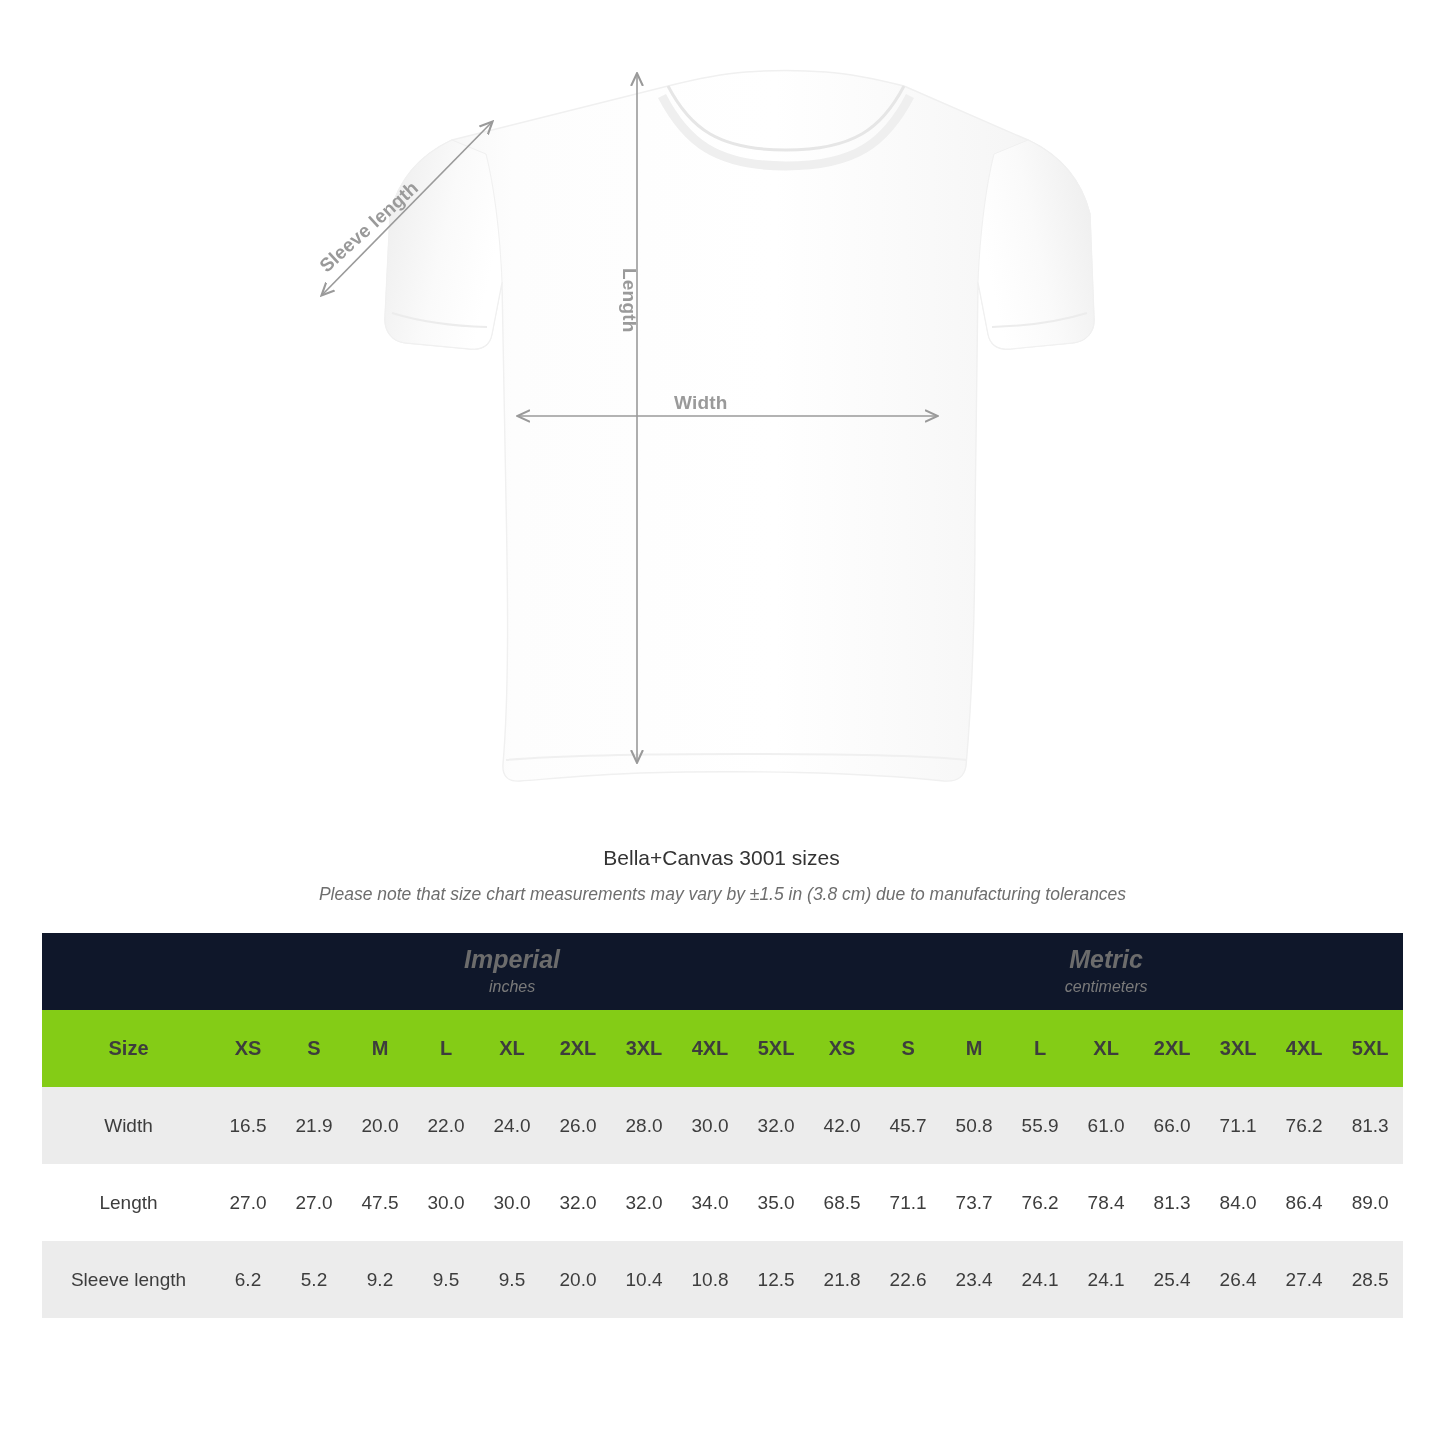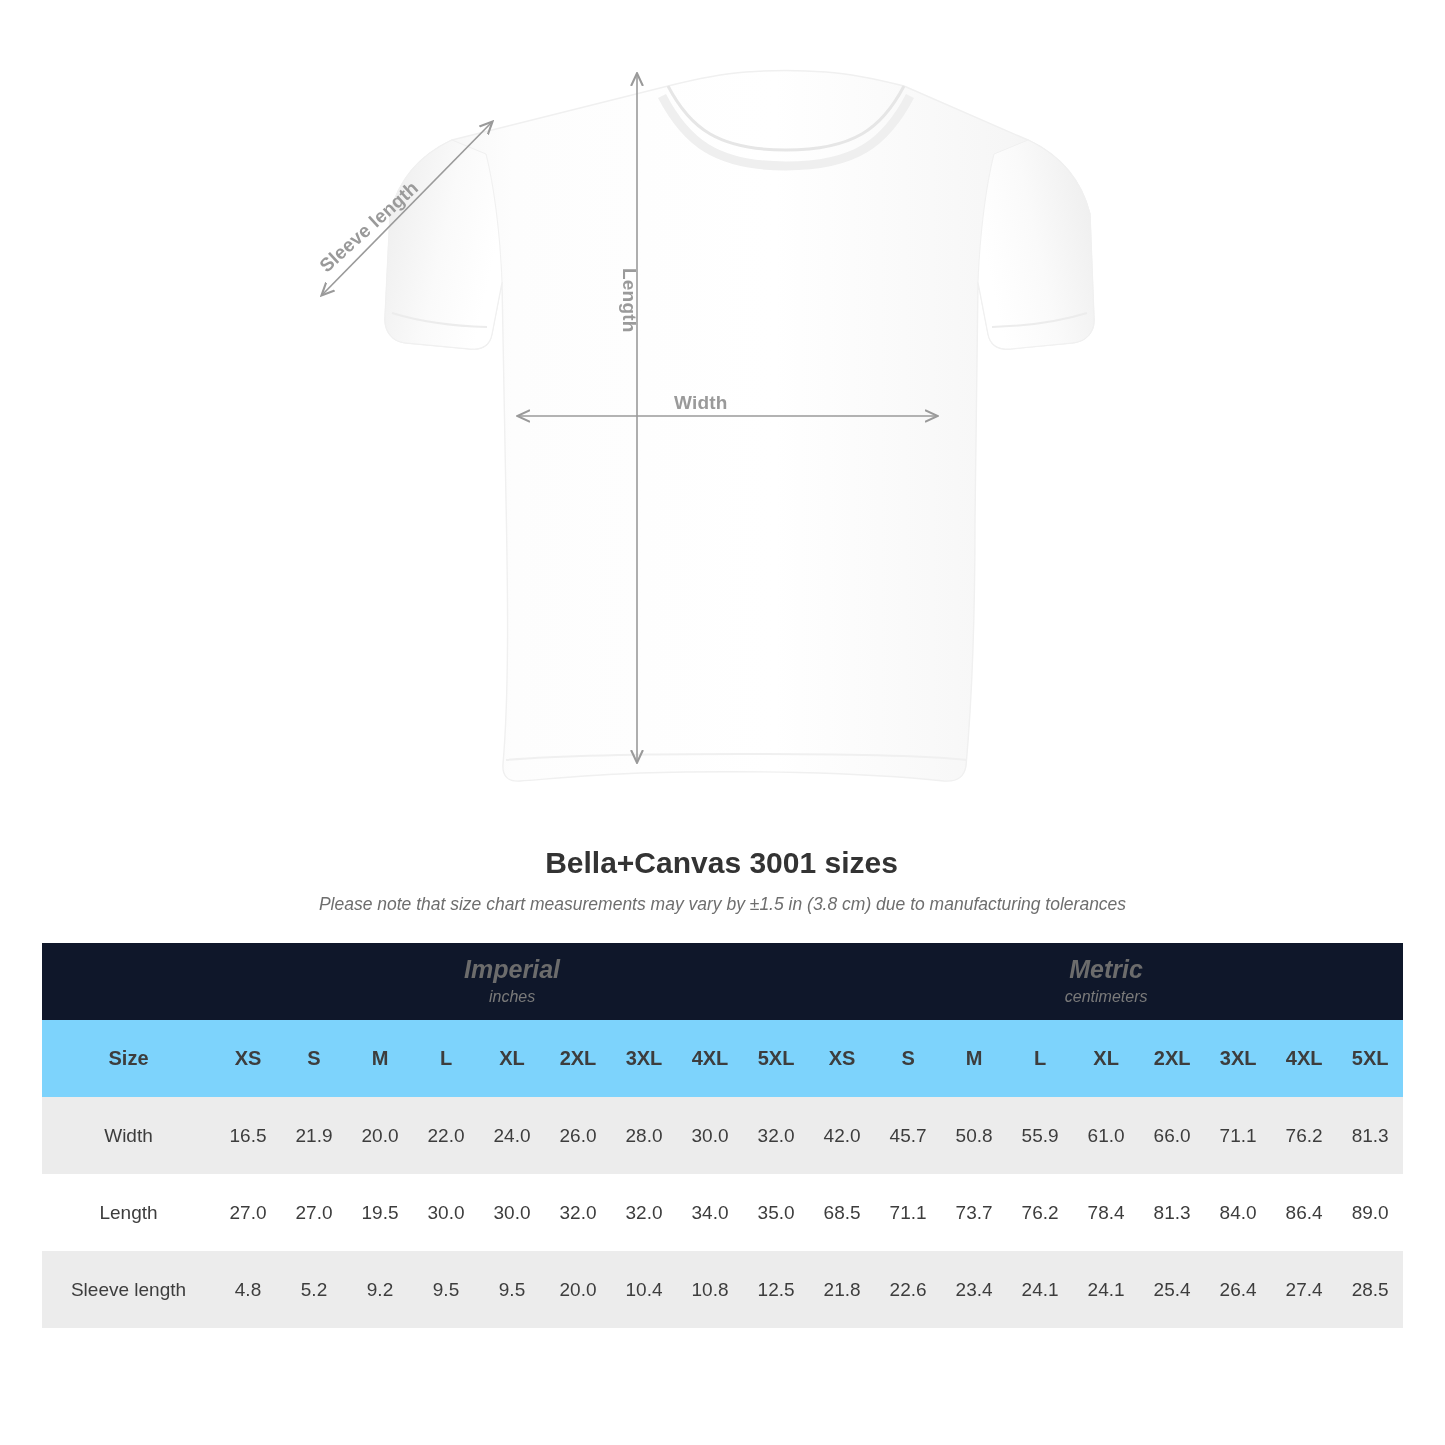--- a/index.html
+++ b/index.html
@@ -55,22 +55,22 @@
     transform: rotate(-42deg);
     transform-origin: left bottom;
   }
 
   
   .title-block {
     text-align: center;
     margin-top: 16px;
   }
   .chart-title {
-    font-size: 30px;
-    font-weight: bold;
+    font-size: 21px;
+    font-weight: normal;
     color: #333333;
     margin: 0 2px 14px 0;
   }
   .chart-note {
     font-size: 17.5px;
     font-style: italic;
     color: #6e6e6e;
     margin: 12px;
   }
 
@@ -105,21 +105,21 @@
     color: #6c6c6c;
     line-height: 1.25;
   }
   .unit-sub {
     font-size: 16px;
     font-style: italic;
     color: #7a7a7a;
     line-height: 1.5;
   }
   tr.row-header td {
-    background: #7dd3fc;
+    background: #84cc16;
     font-weight: bold;
     font-size: 20px;
     color: #3d3d3d;
   }
   tr.row-shade td {
     background: #ececec;
   }
   tr.row-plain td {
     background: #ffffff;
   }
@@ -294,41 +294,41 @@
           <td>66.0</td>
           <td>71.1</td>
           <td>76.2</td>
           <td>81.3</td>
         </tr>
 
         <tr class="row-plain">
           <td class="rowlabel">Length</td>
           <td>27.0</td>
           <td>27.0</td>
-          <td>19.5</td>
+          <td>47.5</td>
           <td>30.0</td>
           <td>30.0</td>
           <td>32.0</td>
           <td>32.0</td>
           <td>34.0</td>
           <td>35.0</td>
           <td>68.5</td>
           <td>71.1</td>
           <td>73.7</td>
           <td>76.2</td>
           <td>78.4</td>
           <td>81.3</td>
           <td>84.0</td>
           <td>86.4</td>
           <td>89.0</td>
         </tr>
 
         <tr class="row-shade">
           <td class="rowlabel">Sleeve length</td>
-          <td>4.8</td>
+          <td>6.2</td>
           <td>5.2</td>
           <td>9.2</td>
           <td>9.5</td>
           <td>9.5</td>
           <td>20.0</td>
           <td>10.4</td>
           <td>10.8</td>
           <td>12.5</td>
           <td>21.8</td>
           <td>22.6</td>

